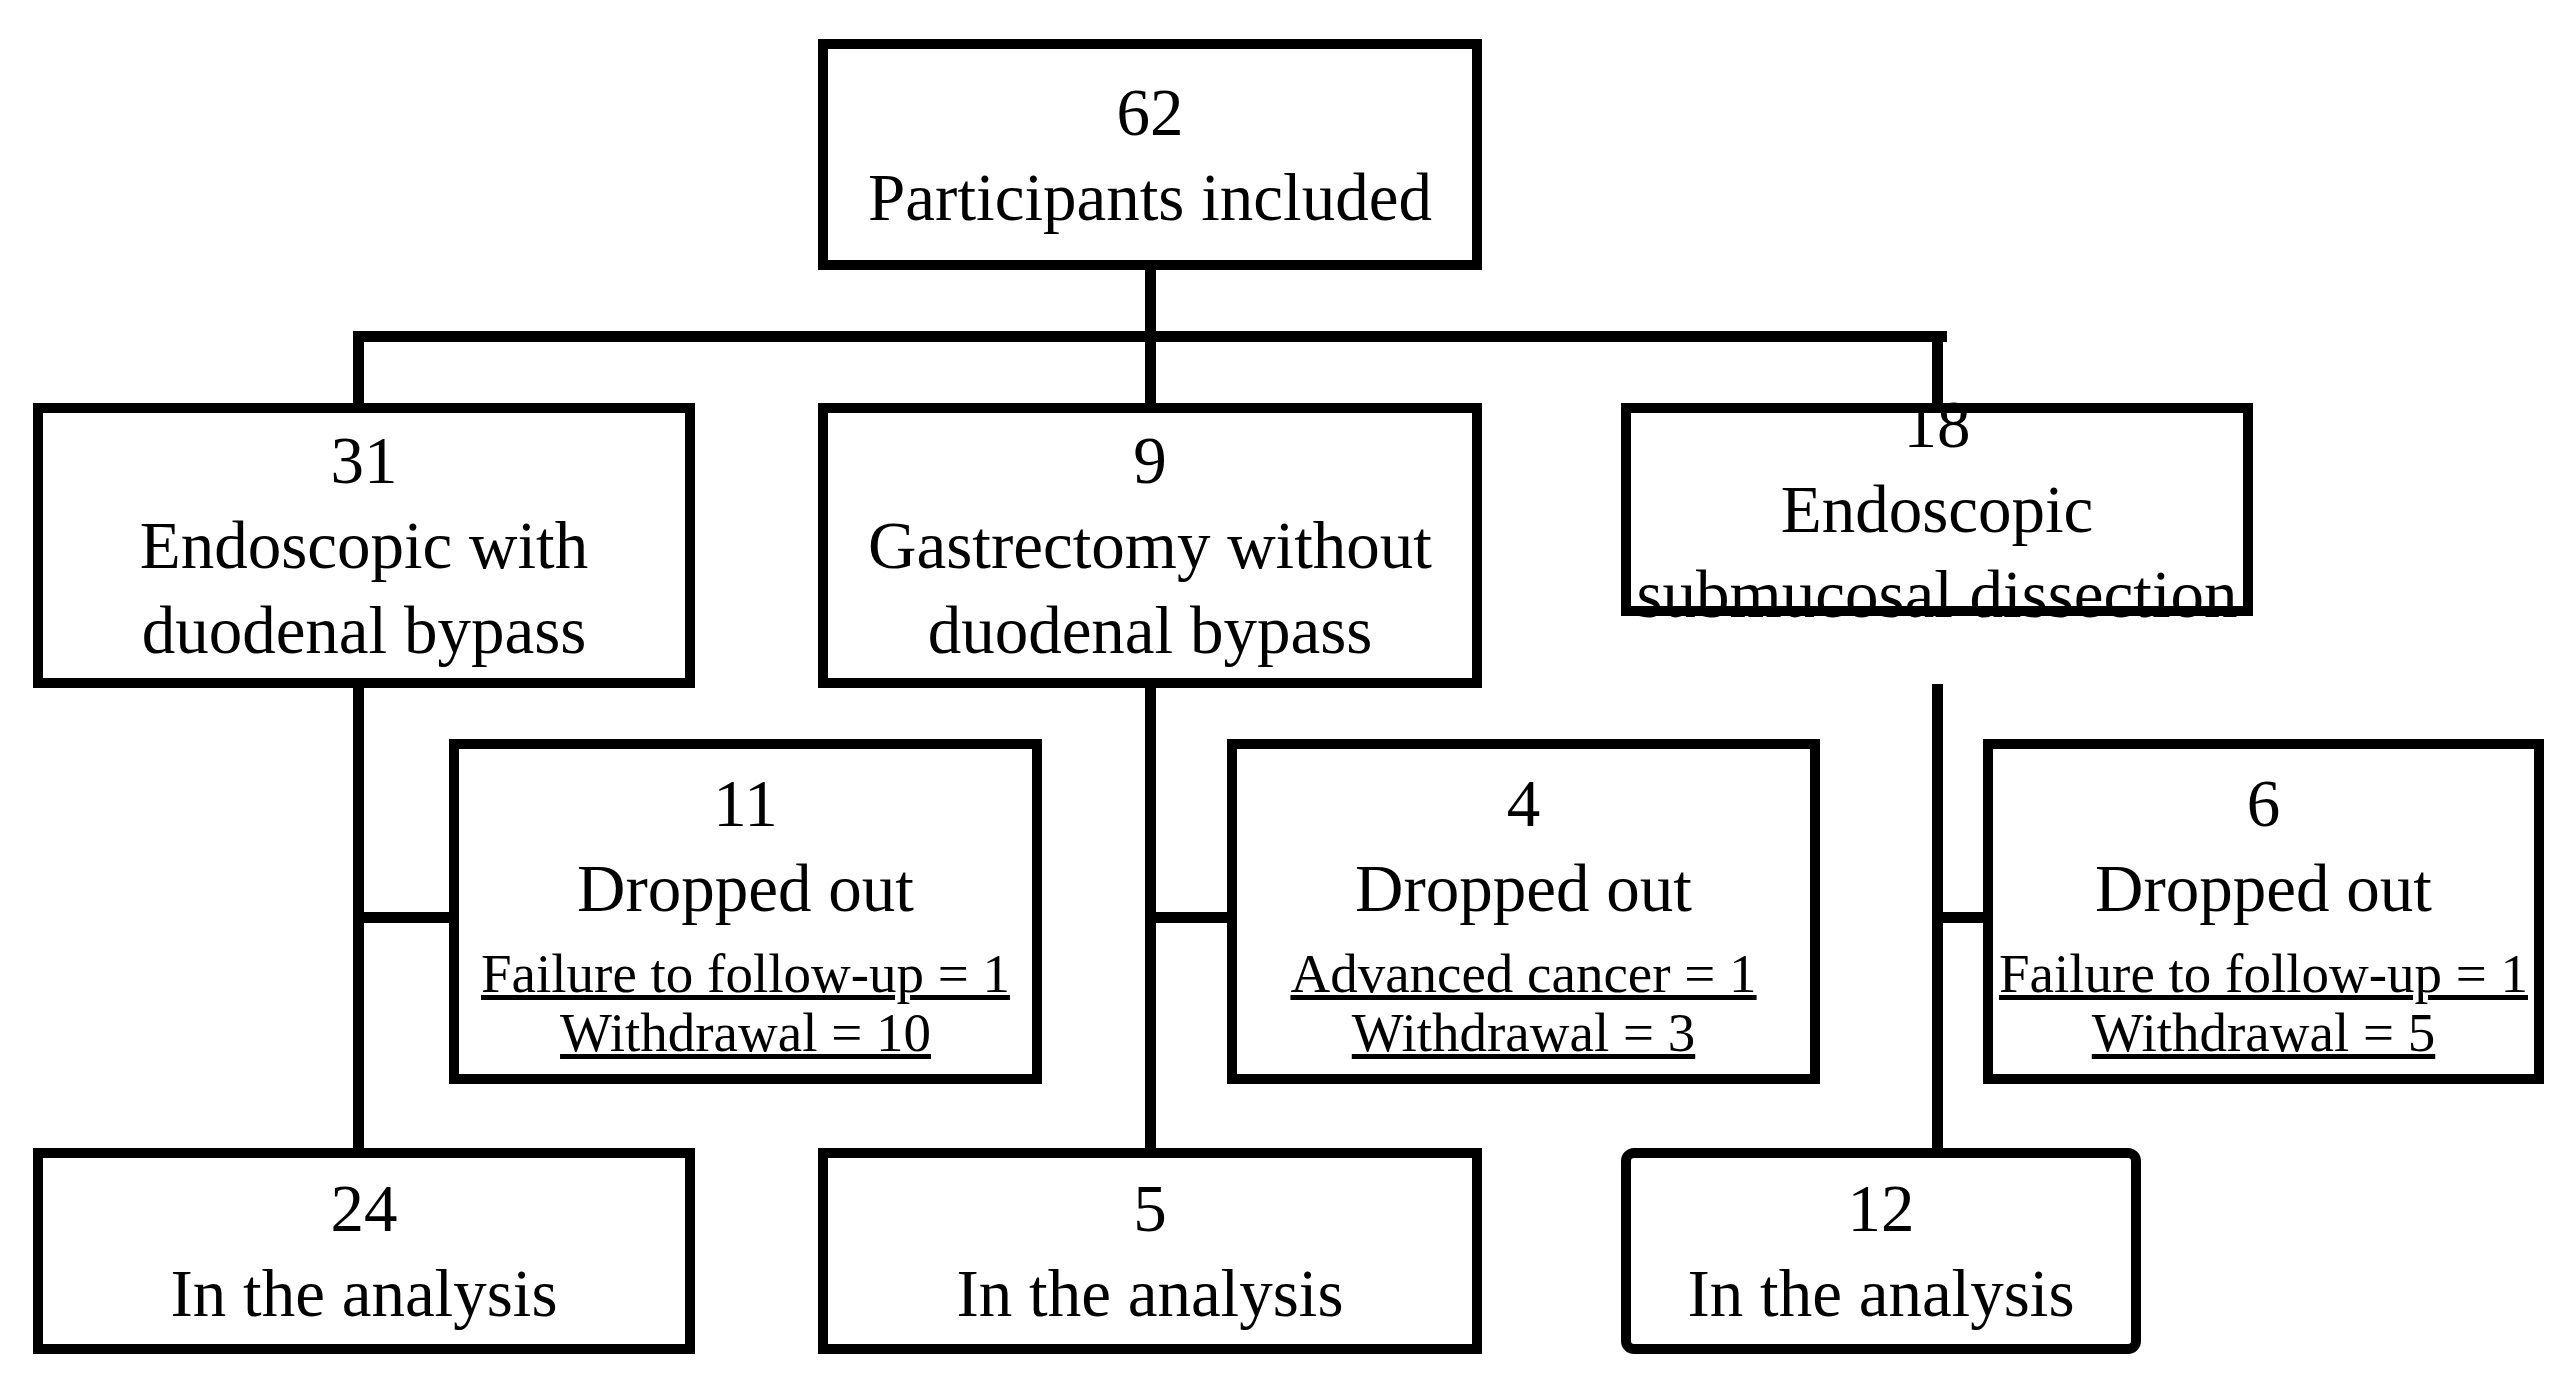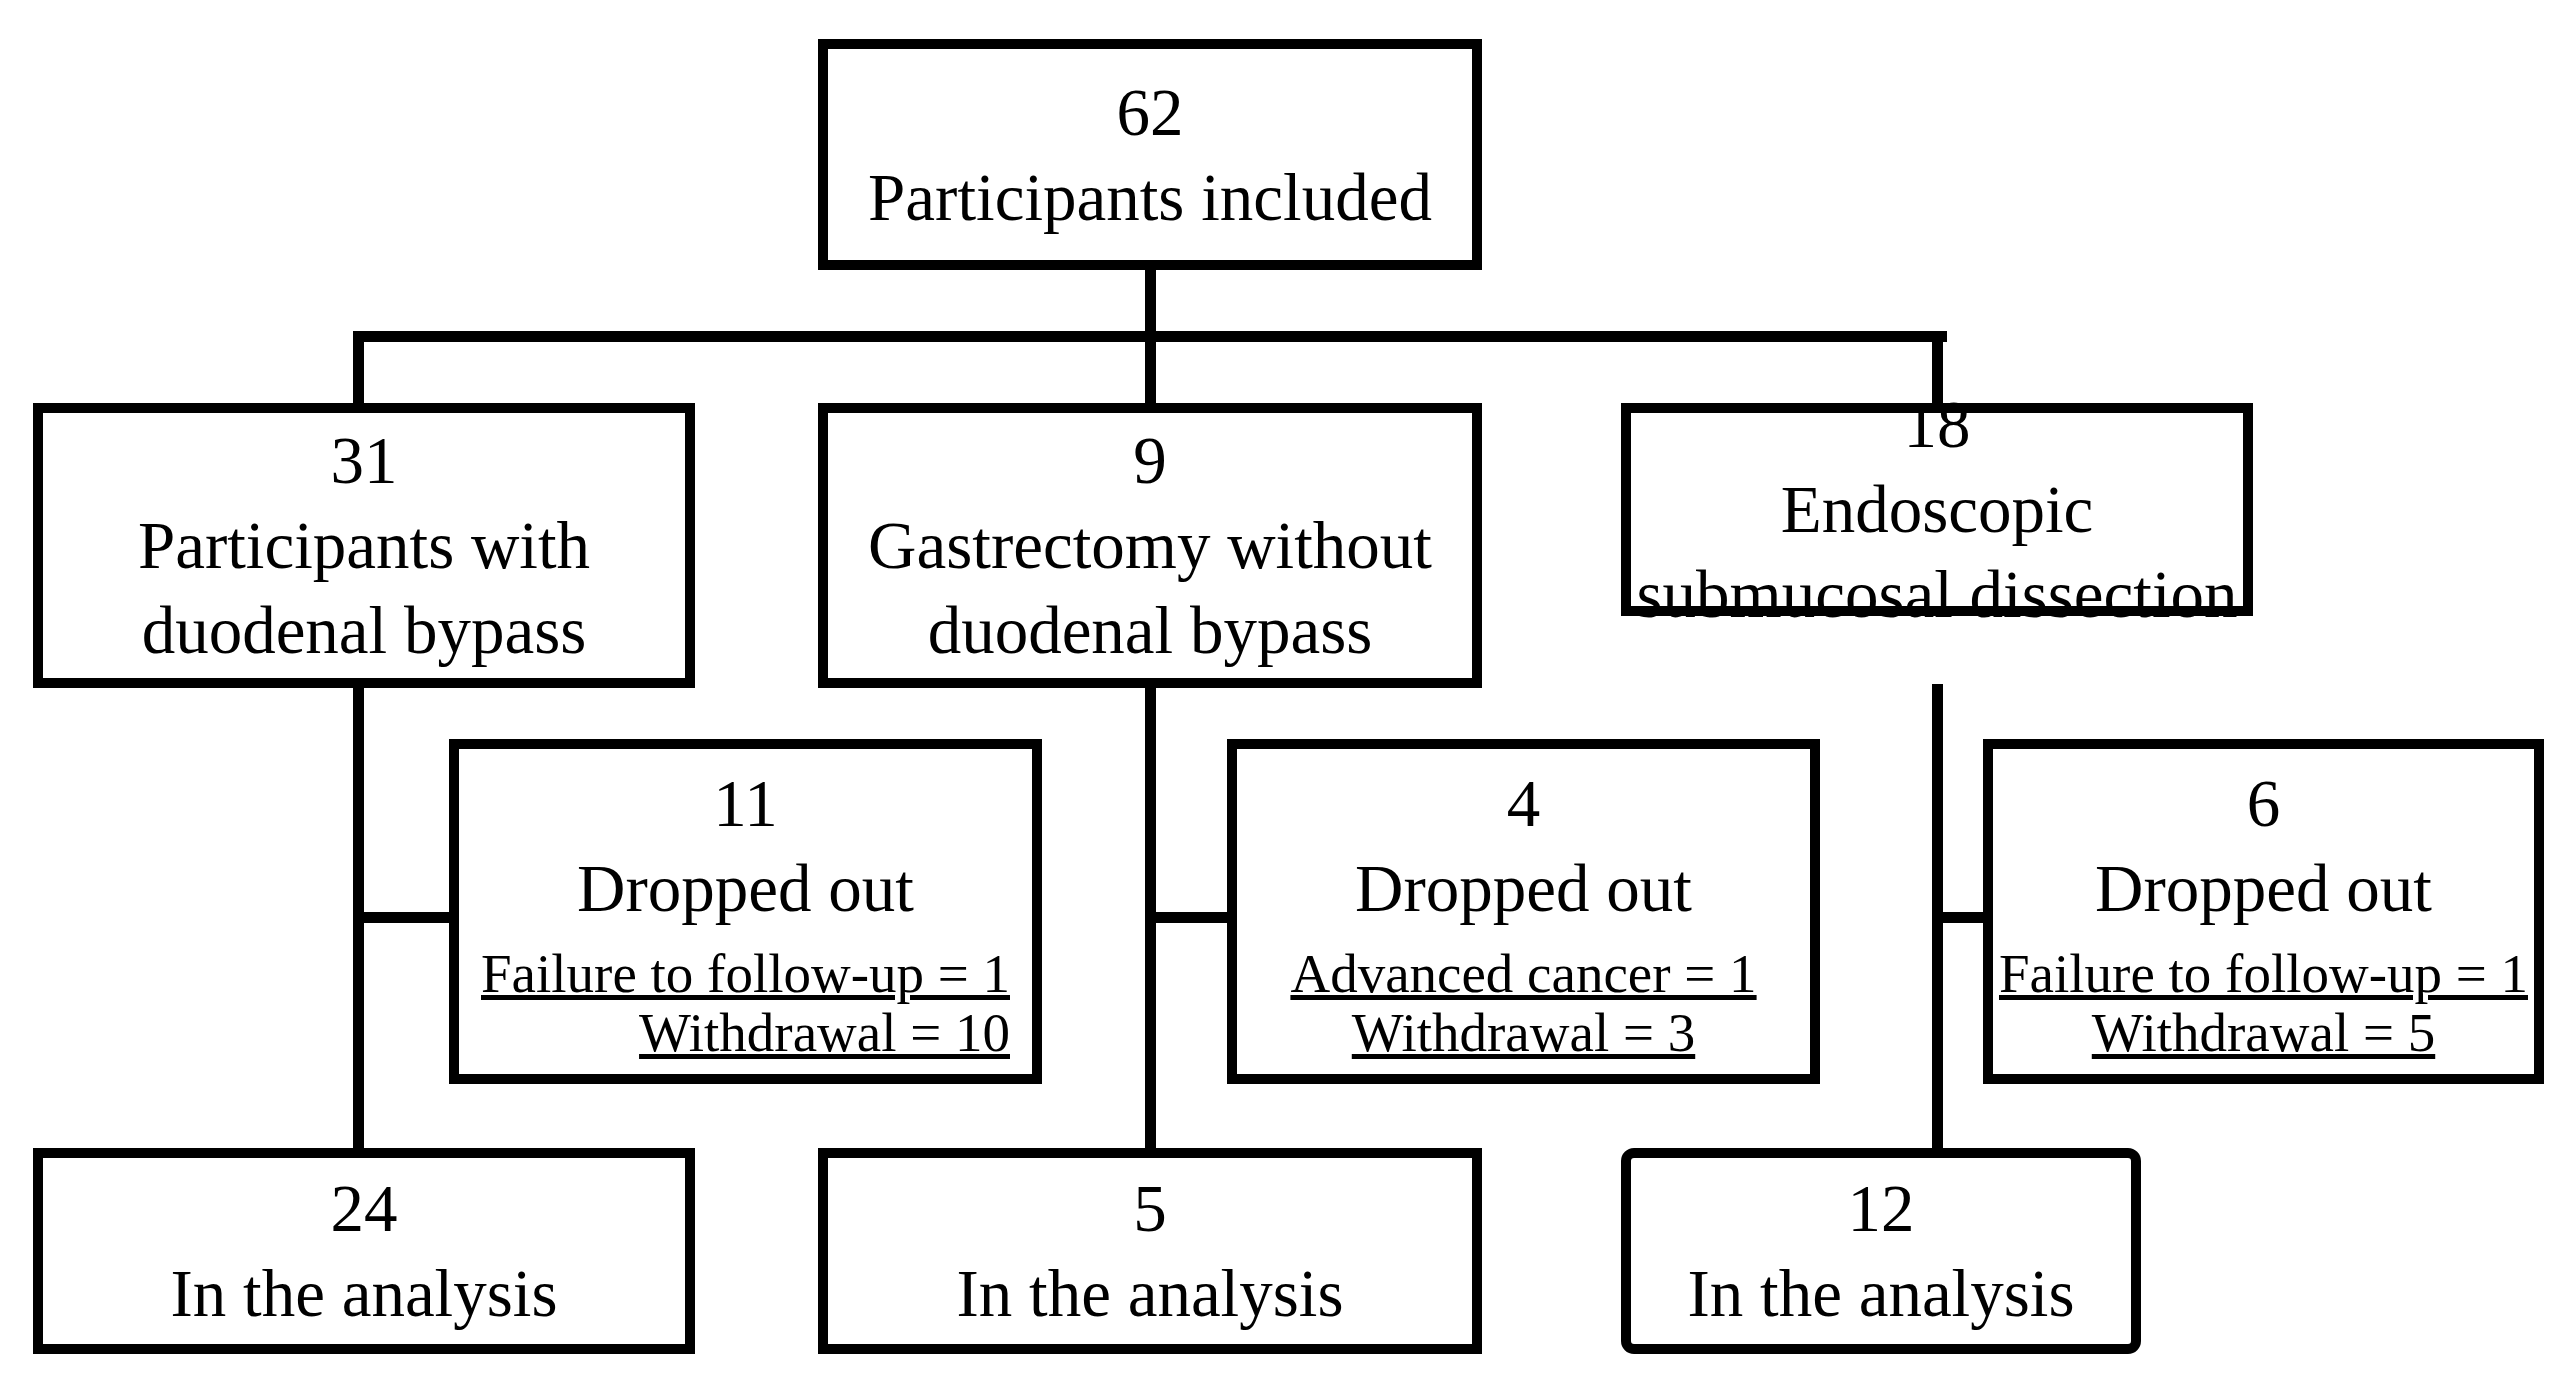--- a/index.html
+++ b/index.html
@@ -44,21 +44,21 @@
   .line {
     position: absolute;
     background: #000000;
   }
 
   
   #top-box   { left: 818px;  top: 39px;   width: 664px; height: 231px; }
   #arm1-box  { left: 33px;   top: 403px;  width: 662px; height: 285px; }
   #arm2-box  { left: 818px;  top: 403px;  width: 664px; height: 285px; }
   #arm3-box  { left: 1621px; top: 403px;  width: 632px; height: 213px; }
-  #drop1-box { left: 449px;  top: 739px;  width: 593px; height: 345px; text-align: right; }
+  #drop1-box { left: 449px;  top: 739px;  width: 593px; height: 345px; }
   #drop2-box { left: 1227px; top: 739px;  width: 593px; height: 345px; }
   #drop3-box { left: 1983px; top: 739px;  width: 561px; height: 345px; }
   #ana1-box  { left: 33px;   top: 1148px; width: 662px; height: 206px; }
   #ana2-box  { left: 818px;  top: 1148px; width: 664px; height: 206px; }
   #ana3-box  { left: 1621px; top: 1148px; width: 520px; height: 206px; border-radius: 13px; }
 
   
   #stem-top { left: 1145px; top: 263px;  width: 10.5px;   height: 79px;  }
   #hbar     { left: 353px;  top: 331px;  width: 1594px; height: 10.5px;  }
   #drop-l   { left: 353px;  top: 337px;  width: 10.5px;   height: 70px;  }
@@ -88,21 +88,21 @@
   <div class="line" id="stub2"></div>
   <div class="line" id="stub3"></div>
 
   <div class="box" id="top-box">
     <div class="main">62</div>
     <div class="main">Participants included</div>
   </div>
 
   <div class="box" id="arm1-box">
     <div class="main">31</div>
-    <div class="main">Participants with</div>
+    <div class="main">Endoscopic with</div>
     <div class="main">duodenal bypass</div>
   </div>
 
   <div class="box" id="arm2-box">
     <div class="main">9</div>
     <div class="main">Gastrectomy without</div>
     <div class="main">duodenal bypass</div>
   </div>
 
   <div class="box" id="arm3-box">

